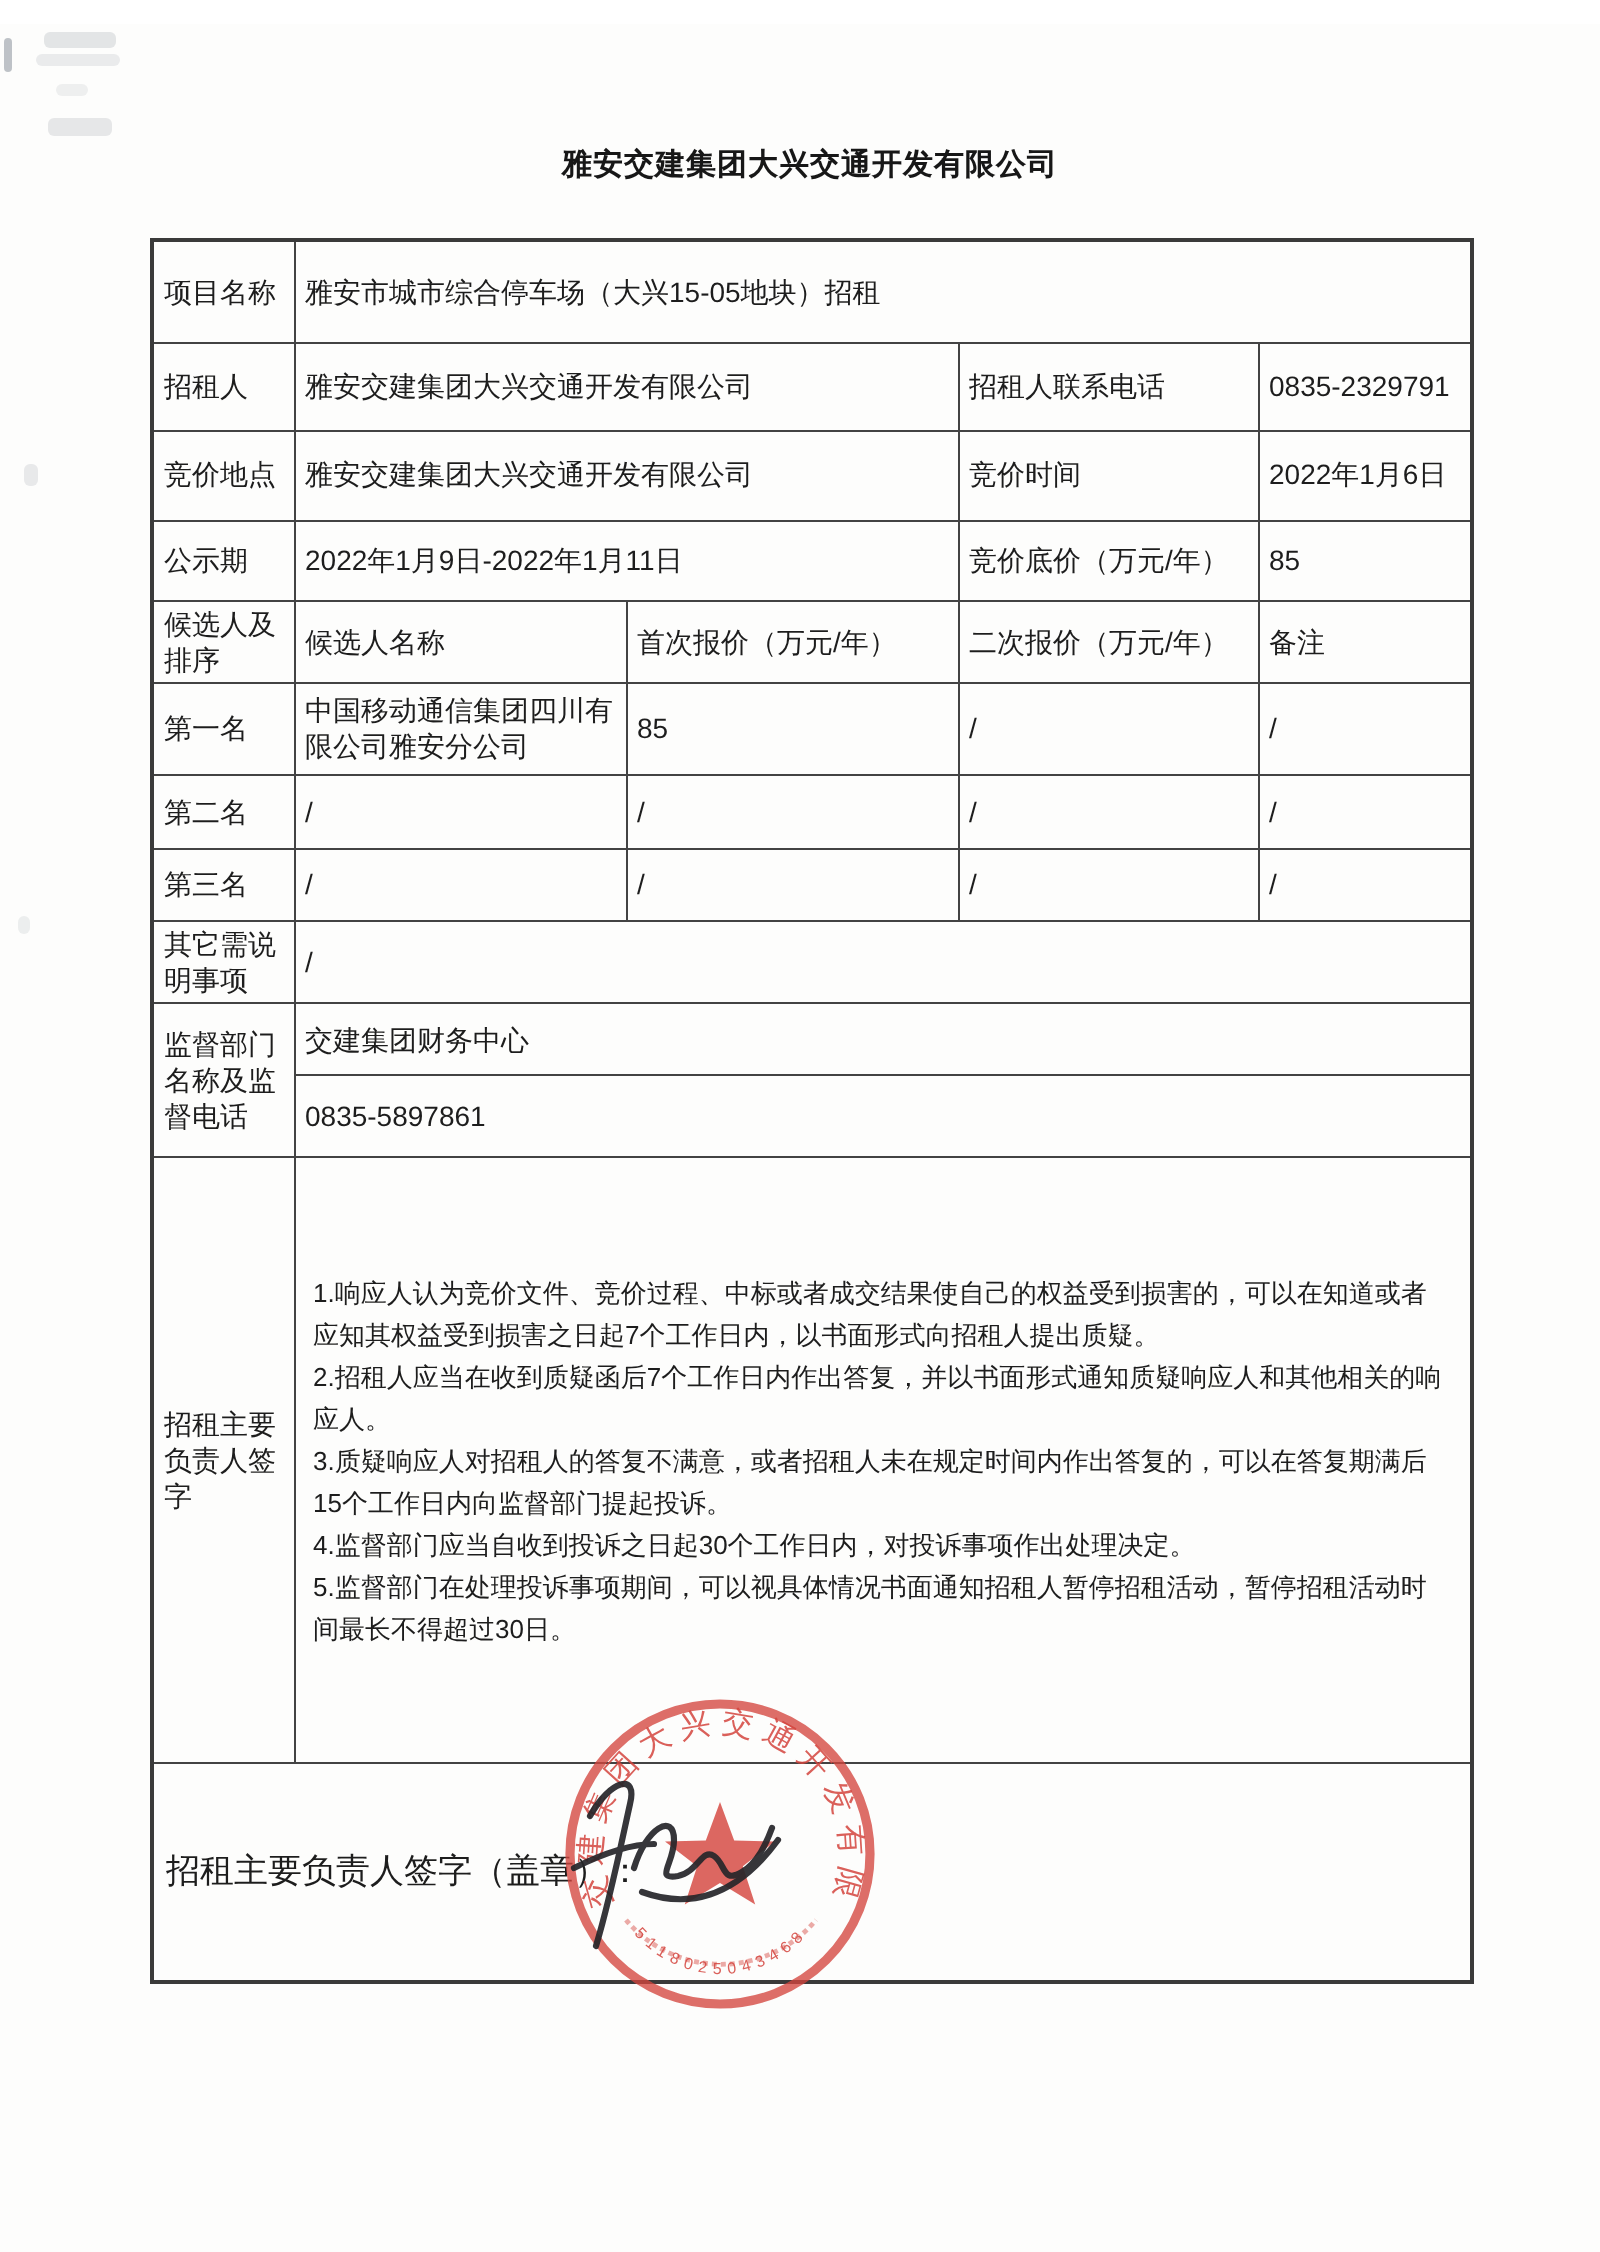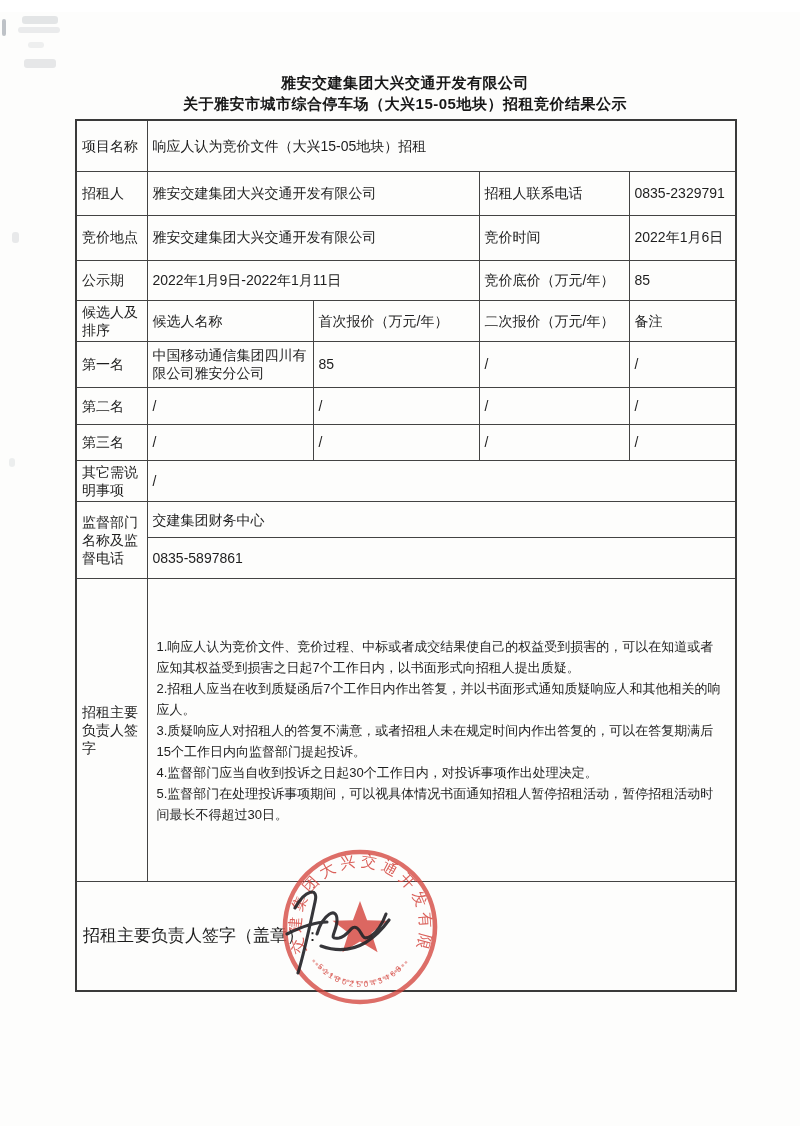--- a/index.html
+++ b/index.html
@@ -40,36 +40,35 @@
   <div class="smudge" style="left:2px;top:7px;width:4px;height:17px;opacity:.55;"></div>
   <div class="smudge" style="left:22px;top:4px;width:36px;height:8px;opacity:.22;"></div>
   <div class="smudge" style="left:18px;top:15px;width:42px;height:6px;opacity:.16;"></div>
   <div class="smudge" style="left:28px;top:30px;width:16px;height:6px;opacity:.13;"></div>
   <div class="smudge" style="left:24px;top:47px;width:32px;height:9px;opacity:.20;"></div>
   <div class="smudge" style="left:12px;top:220px;width:7px;height:11px;opacity:.18;"></div>
   <div class="smudge" style="left:9px;top:446px;width:6px;height:9px;opacity:.14;"></div>
 
   <div class="title-wrap">
     <div class="title-line">雅安交建集团大兴交通开发有限公司</div>
-    <div class="title-line">关于雅安市城市综合停车场（大兴15-05地块）招租竞价结果公示</div>
   </div>
 
   <table class="doc">
     <colgroup>
       <col style="width:71px">
         <col style="width:166px">
         <col style="width:166px">
         <col style="width:150px">
         <col style="width:107px">
     </colgroup>
 
     <tbody>
         <tr style="height:51px">
       <td class="l lab">项目名称</td>
-      <td class="l" colspan="4">响应人认为竞价文件（大兴15-05地块）招租</td>
+      <td class="l" colspan="4">雅安市城市综合停车场（大兴15-05地块）招租</td>
     </tr>
 
     <tr style="height:44px">
       <td class="l lab">招租人</td>
       <td class="l" colspan="2">雅安交建集团大兴交通开发有限公司</td>
       <td class="c">招租人联系电话</td>
       <td class="c">0835-2329791</td>
     </tr>
 
     <tr style="height:45px">

